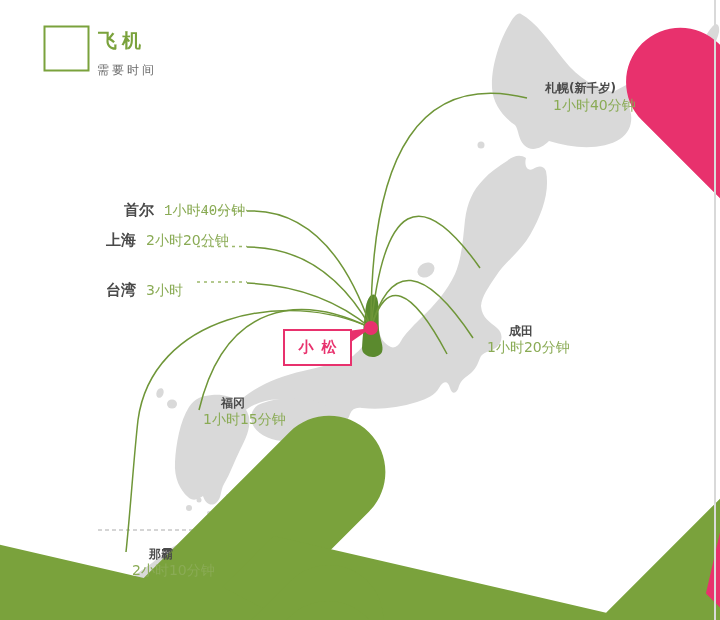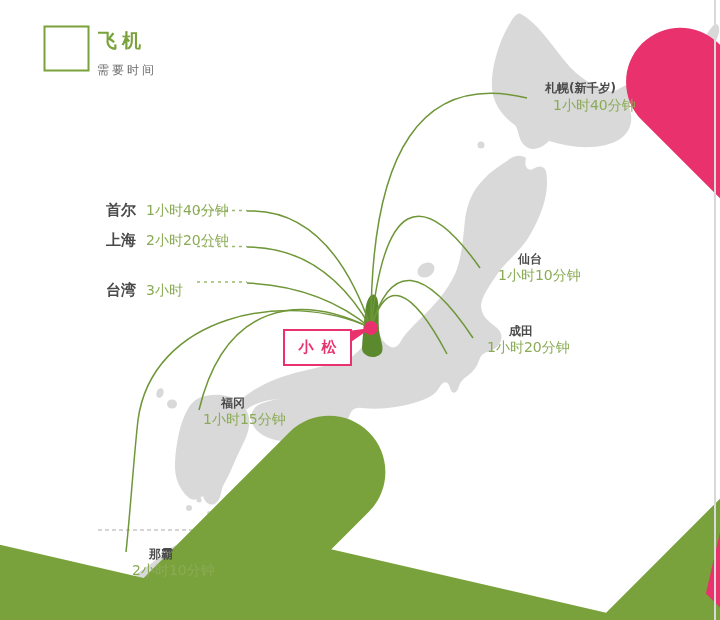--- a/index.html
+++ b/index.html
@@ -137,42 +137,38 @@
 
   <div class="komatsu">
     <span>小松</span>
   </div>
 
   <div class="dest" style="left:545px;top:77px;">
     <span class="city">札幌(新千岁)</span>
     <div class="time" style="margin-left:8px;">1小时40分钟</div>
   </div>
 
-  <div class="dest" style="left:498px;top:252px;">
-    <div class="city m0">仙台</div>
-    <div class="time">1小时10分钟</div>
-  </div>
 
   <div class="dest" style="left:487px;top:324px;">
     <div class="city m1">成田</div>
     <div class="time">1小时20分钟</div>
   </div>
 
 
   <div class="dest" style="left:203px;top:396px;">
     <div class="city m3">福冈</div>
     <div class="time">1小时15分钟</div>
   </div>
 
   <div class="dest" style="left:132px;top:547px;">
     <div class="city m4">那霸</div>
     <div class="time">2小时10分钟</div>
   </div>
 
-  <div class="row" style="left:106px;top:201px;">
+  <div class="row" style="left:124px;top:201px;font-family:Liberation Mono, monospace;">
     <span class="city">首尔</span>
     <span class="time">1小时40分钟</span>
   </div>
   <div class="row" style="left:106px;top:231px;">
     <span class="city">上海</span>
     <span class="time">2小时20分钟</span>
   </div>
   <div class="row" style="left:106px;top:272px;margin-top:9px;">
     <span class="city">台湾</span>
     <span class="time">3小时</span>

